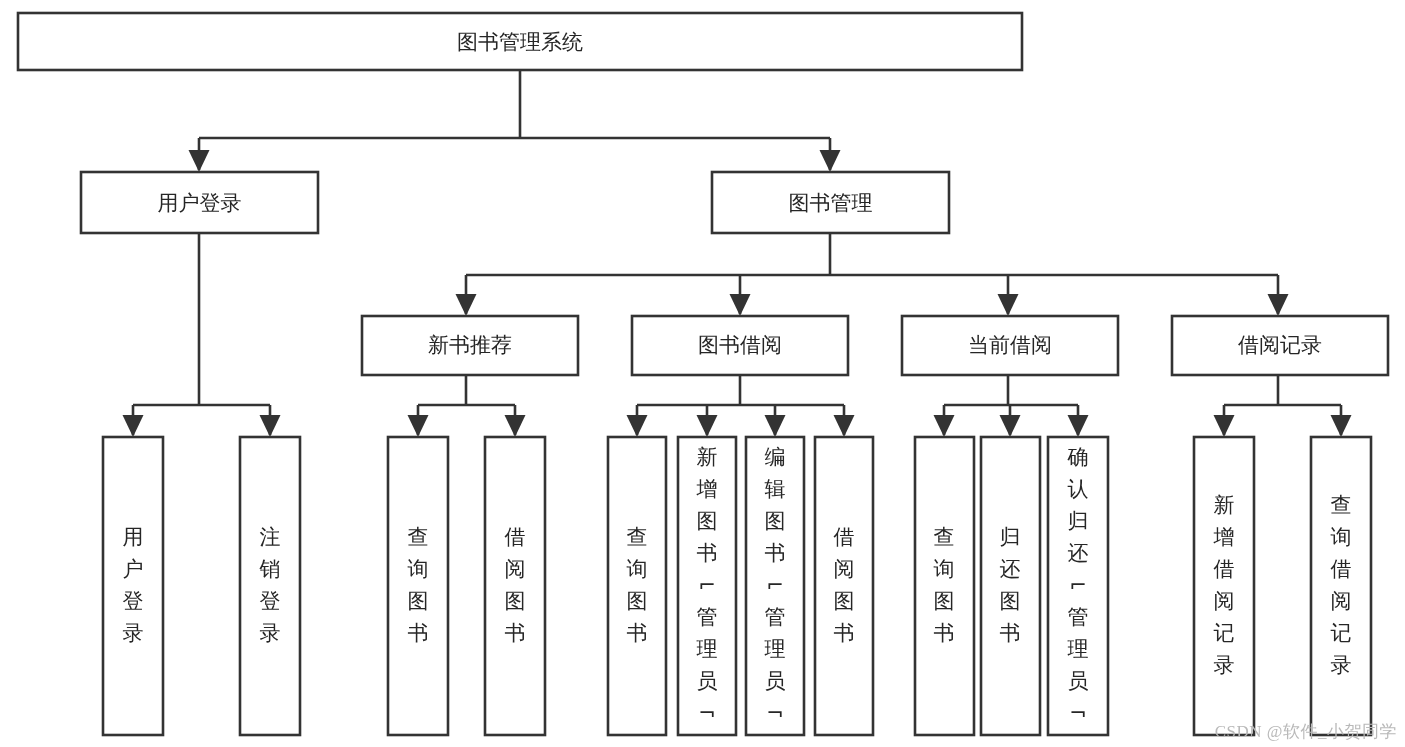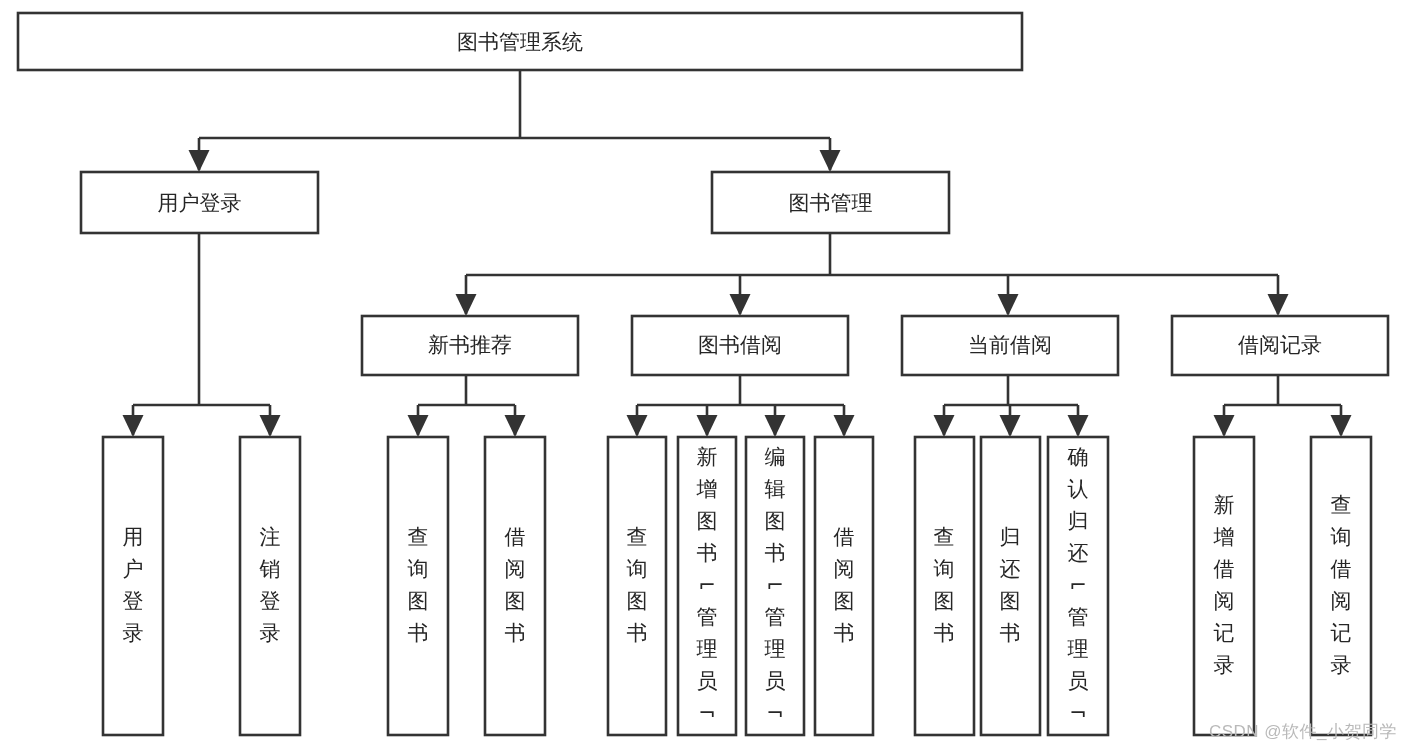--- a/index.html
+++ b/index.html
@@ -54,21 +54,21 @@
     stroke-linecap: butt;
   }
   .arrow-head {
     fill: #333333;
     stroke: none;
   }
   .watermark {
     position: absolute;
     right: 8px;
     bottom: 4px;
-    font-family: Liberation Sans, sans-serif;
+    font-family: Liberation Serif, serif;
     font-size: 17px;
     color: #b9b9b9;
     letter-spacing: 0.5px;
     white-space: nowrap;
     user-select: none;
     pointer-events: none;
   }
 </style>
 </head>
 <body>

